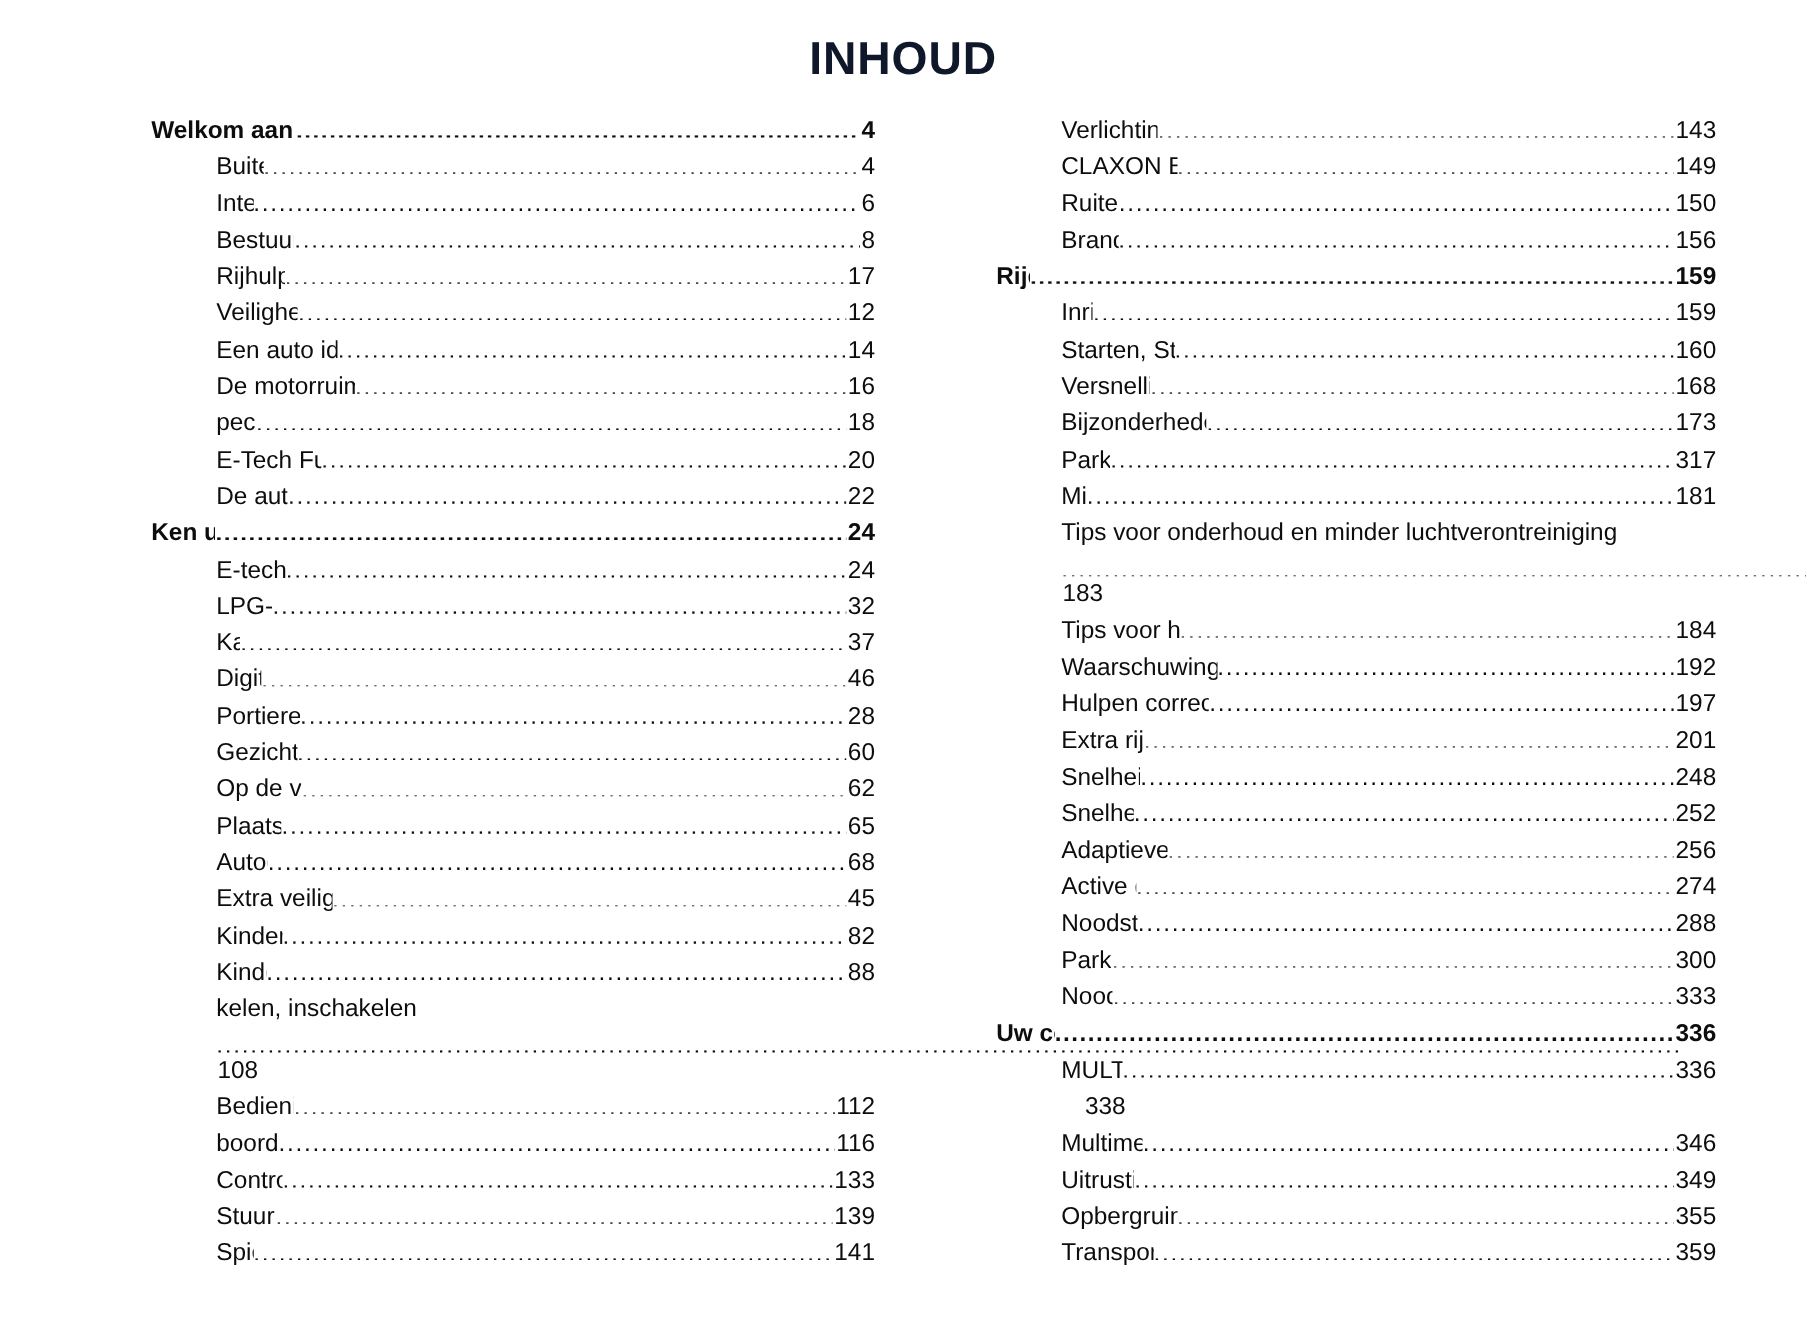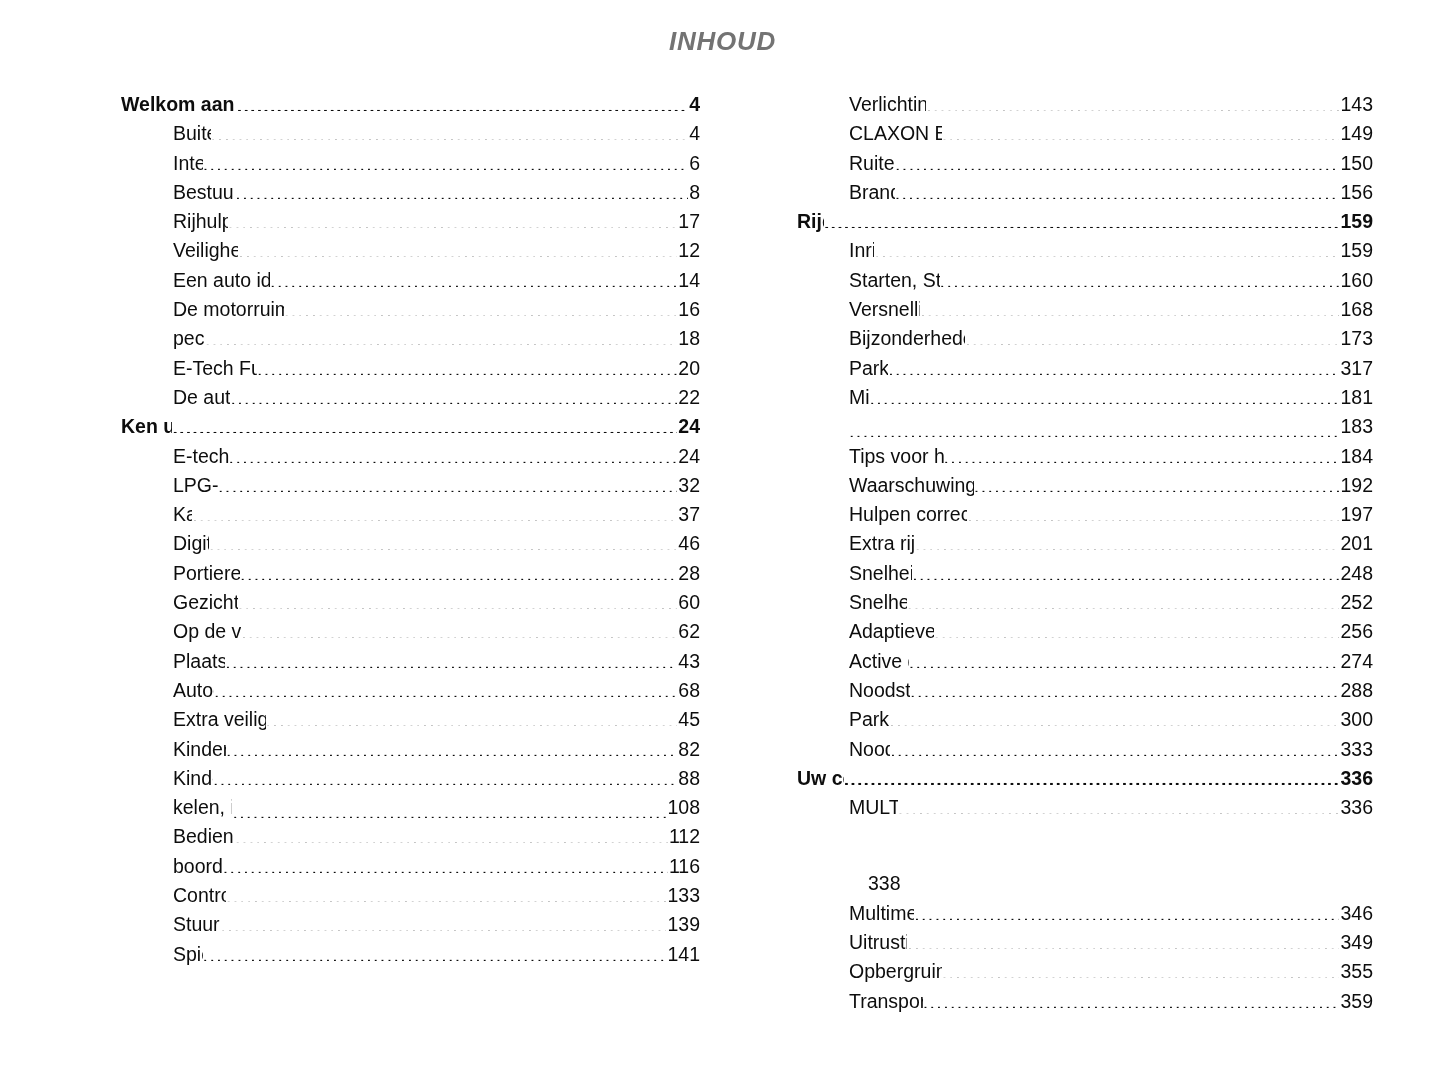--- a/index.html
+++ b/index.html
@@ -20,25 +20,24 @@
     height: 1070px;
     position: relative;
     box-sizing: border-box;
   }
   #doc-title {
     position: absolute;
     top: 26px;
     left: 0;
     width: 1445px;
     text-align: center;
-    font-size: 26px;
+    font-size: 37px;
     font-weight: bold;
     letter-spacing: 0.7px;
-    color: #737373;
-    font-style: italic;
+    color: #0f172a;
   }
   .columns {
     position: absolute;
     top: 90px;
     left: 0;
     width: 1445px;
     display: flex;
     flex-direction: row;
   }
   .col {
@@ -108,27 +107,26 @@
   
   .toc-entry.wrapped {
     white-space: normal;
   }
   .wrap-first {
     display: block;
     white-space: nowrap;
   }
   .wrap-second {
     display: flex;
-    flex-direction: row;
-    align-items: center;
+    flex-direction: column;
+    align-items: flex-start;
     width: 100%;
   }
   .nodots .entry-page {
     padding-left: 19px;
-    margin-top: 47px;
   }
 </style>
 </head>
 <body>
 
 <div id="page">
 
   <div id="doc-title">INHOUD</div>
 
   <div class="columns">
@@ -263,21 +261,21 @@
           <span class="entry-row">
             <span class="entry-label">Op de voorplaats(en)</span>
             <span class="leader"></span>
             <span class="entry-page">62</span>
           </span>
         </div>
         <div class="toc-entry level-2">
           <span class="entry-row">
             <span class="entry-label">Plaatsen achter</span>
             <span class="leader"></span>
-            <span class="entry-page">43</span>
+            <span class="entry-page">65</span>
           </span>
         </div>
         <div class="toc-entry level-2">
           <span class="entry-row">
             <span class="entry-label">Autogordels</span>
             <span class="leader"></span>
             <span class="entry-page">68</span>
           </span>
         </div>
         <div class="toc-entry level-2">
@@ -416,20 +414,21 @@
           </span>
         </div>
         <div class="toc-entry level-2">
           <span class="entry-row">
             <span class="entry-label">Milieu</span>
             <span class="leader"></span>
             <span class="entry-page">181</span>
           </span>
         </div>
         <div class="toc-entry level-2 wrapped">
+          <span class="wrap-first">Tips voor onderhoud en minder luchtverontreiniging</span>
           <span class="wrap-second">
             <span class="entry-label"></span>
             <span class="leader"></span>
             <span class="entry-page">183</span>
           </span>
         </div>
         <div class="toc-entry level-2">
           <span class="entry-row">
             <span class="entry-label">Tips voor het rijden, zuinig rijden</span>
             <span class="leader"></span>

